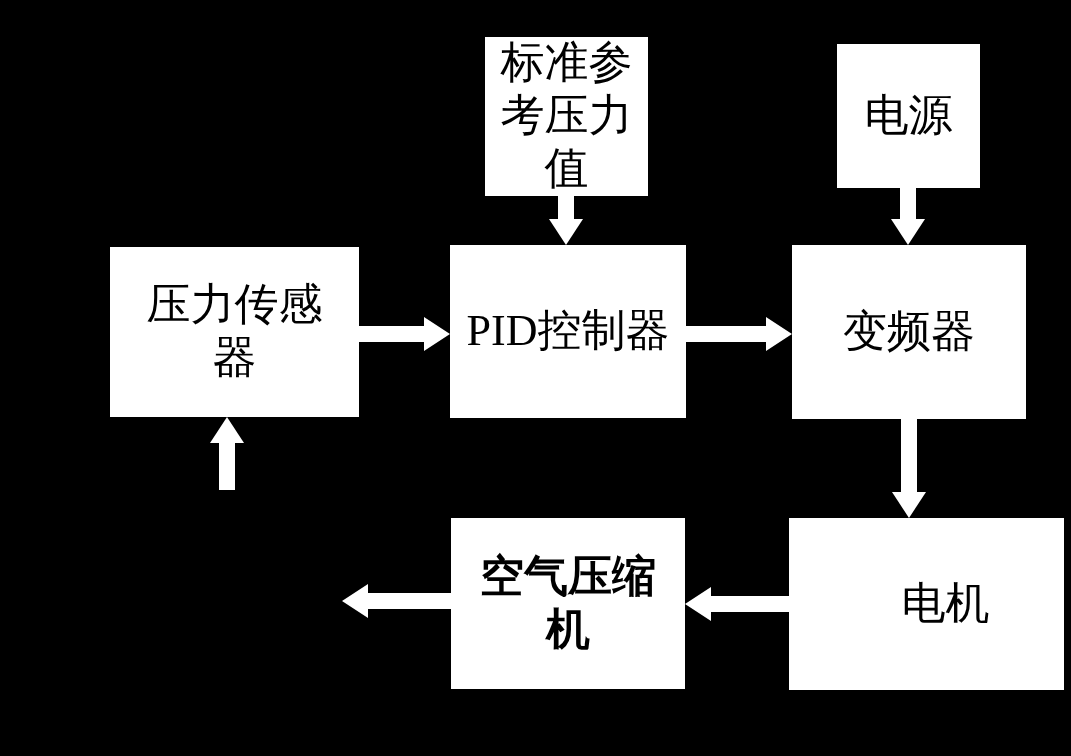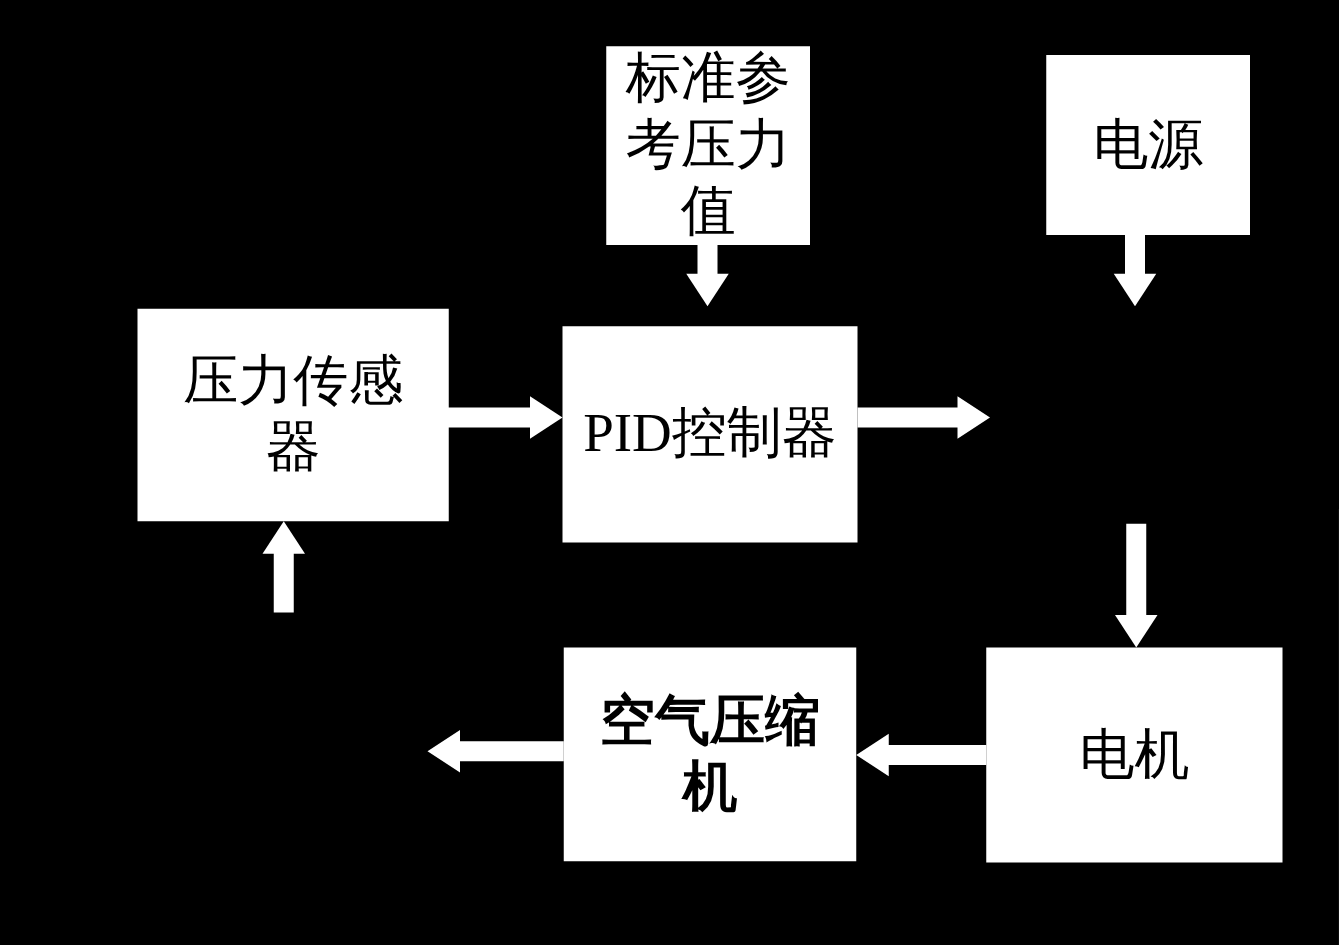--- a/index.html
+++ b/index.html
@@ -25,26 +25,26 @@
     display:flex;
     align-items:center;
     justify-content:center;
     text-align:center;
     font-size:44px;
     line-height:1.2;
   }
   .node .lbl{display:inline-block;}
   #node-reference{left:485px;top:37px;width:163px;height:159px;}
   #node-reference .lbl{max-width:146px;}
-  #node-power{left:837px;top:44px;width:163px;height:144px;align-items:center;}
+  #node-power{left:837px;top:44px;width:143px;height:144px;align-items:center;}
   #node-sensor{left:110px;top:247px;width:249px;height:170px;}
   #node-sensor .lbl{max-width:192px;}
-  #node-pid{left:450px;top:245px;width:236px;height:173px;margin-top:16px;}
+  #node-pid{left:450px;top:245px;width:236px;height:173px;}
   #node-inverter{left:792px;top:245px;width:234px;height:174px;}
-  #node-motor{left:789px;top:518px;width:237px;height:172px;}
+  #node-motor{left:789px;top:518px;width:237px;height:172px;padding-left:38px;}
   #node-compressor{left:451px;top:518px;width:234px;height:171px;font-weight:bold;}
   #node-compressor .lbl{max-width:192px;}
   #node-tank{left:112px;top:490px;width:230px;height:230px;border-radius:50%;}
   
   .arrow{position:absolute;}
   .arrow .shaft{position:absolute;background:var(--arrow);}
   .arrow .head{position:absolute;width:0;height:0;}
   .arrow.right{height:34px;}
   .arrow.right .shaft{left:0;right:25px;top:9px;height:16px;}
   .arrow.right .head{right:0;top:0;
@@ -88,20 +88,23 @@
   </div>
 
   <div class="node" id="node-sensor">
     <span class="lbl">压力传感器</span>
   </div>
 
   <div class="node" id="node-pid">
     <span class="lbl">PID控制器</span>
   </div>
 
+  <div class="node" id="node-inverter">
+    <span class="lbl">变频器</span>
+  </div>
 
   <div class="node" id="node-motor">
     <span class="lbl">电机</span>
   </div>
 
   <div class="node" id="node-compressor">
     <span class="lbl">空气压缩机</span>
   </div>
 
 

